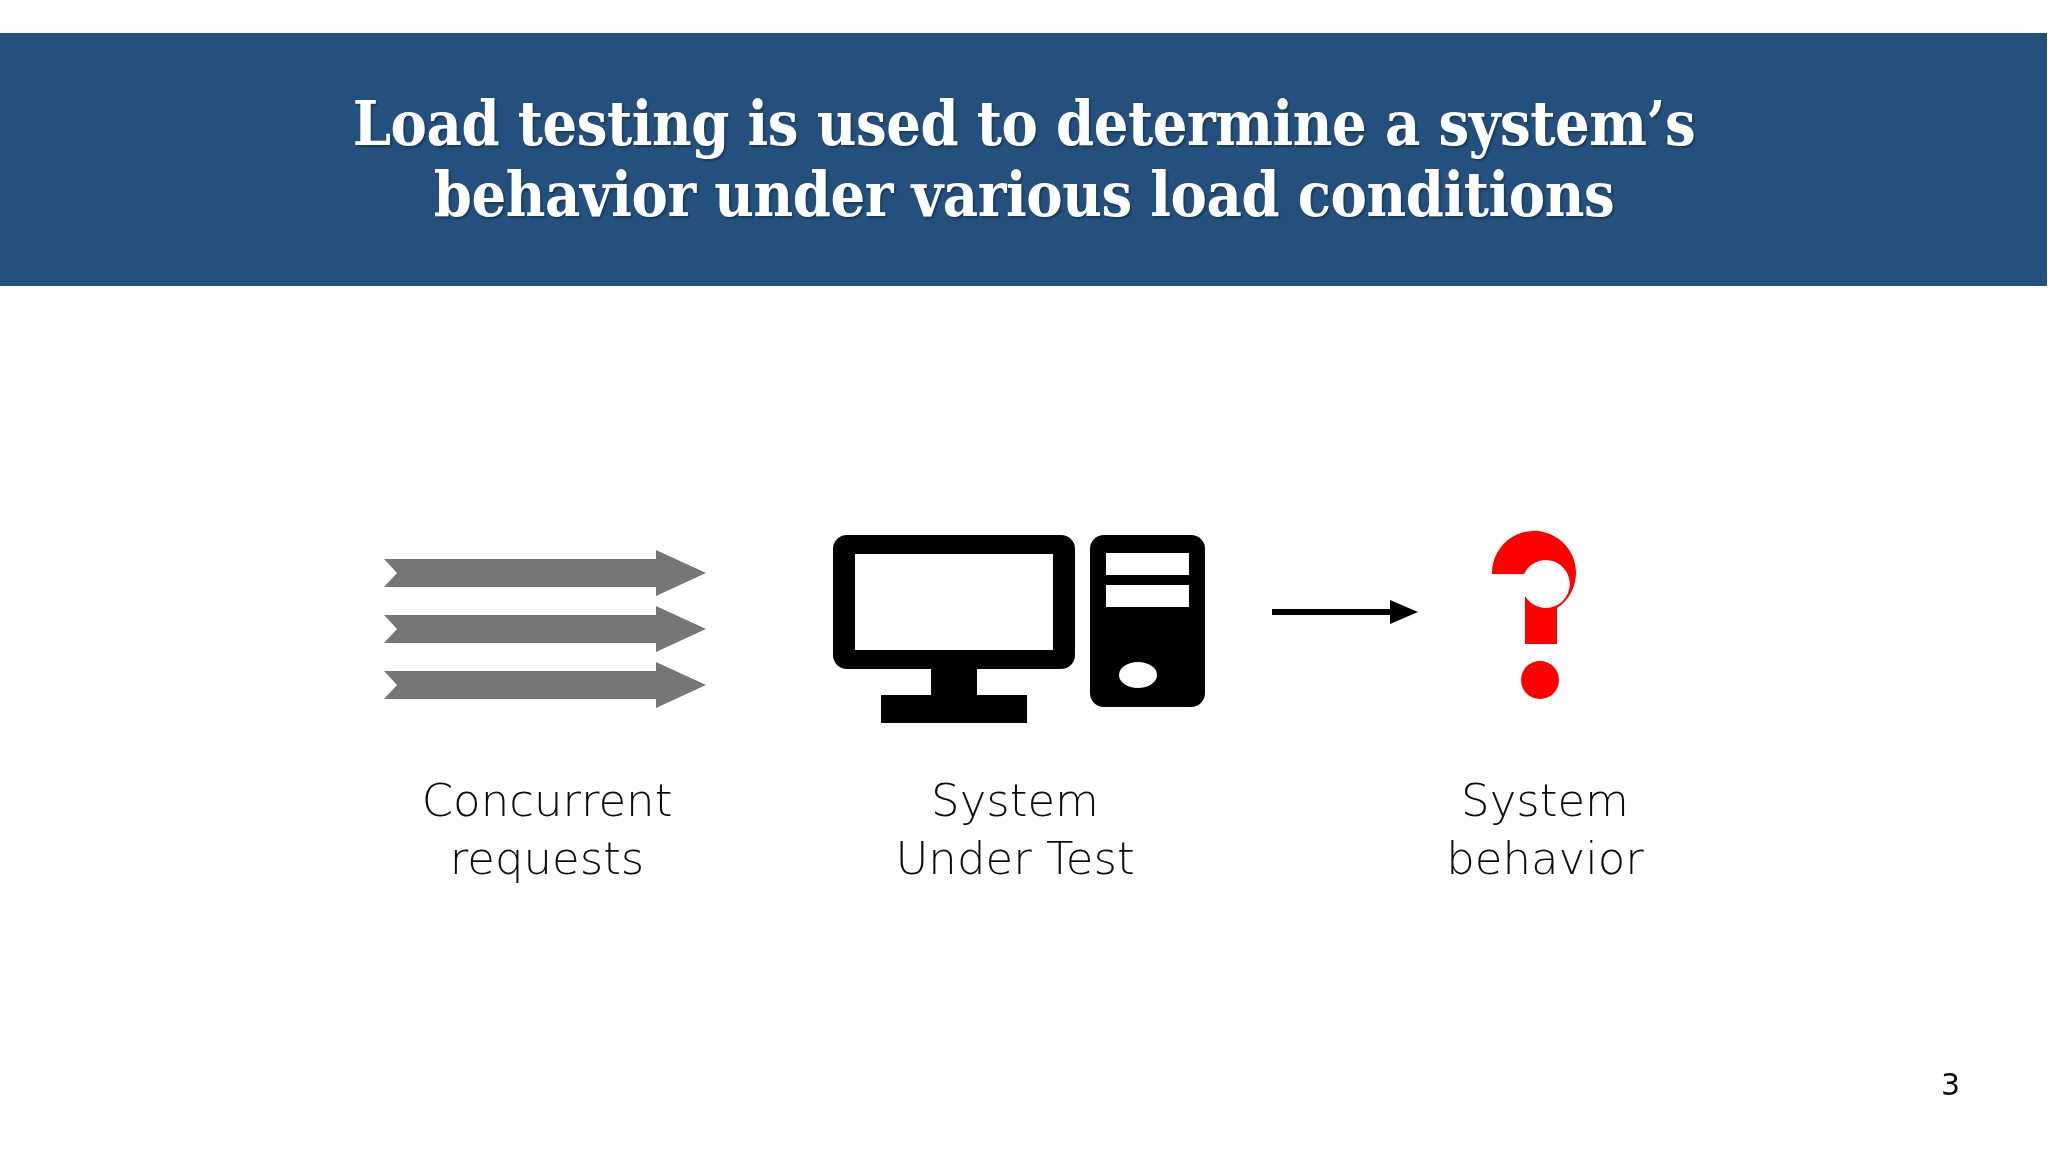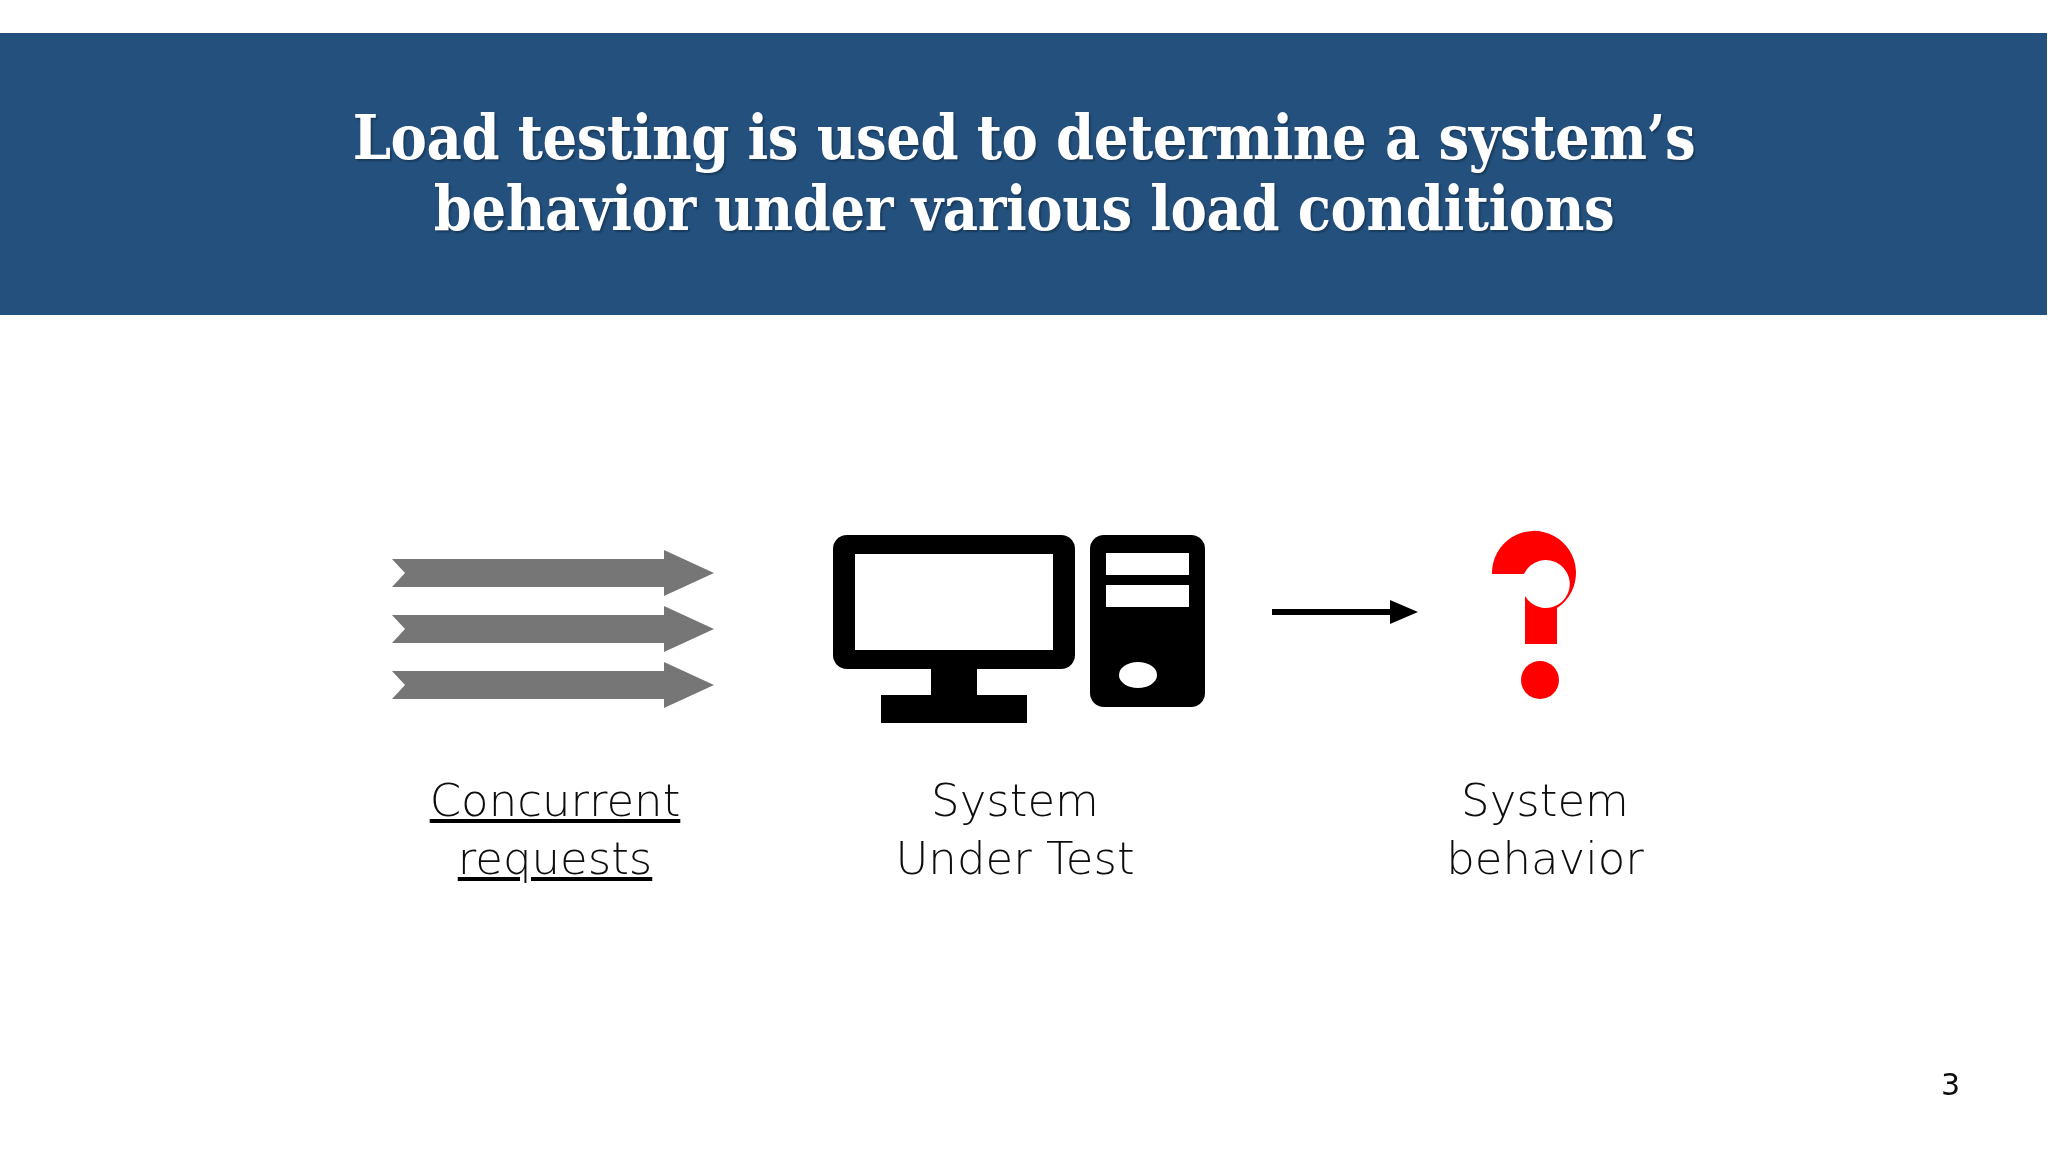--- a/index.html
+++ b/index.html
@@ -20,21 +20,21 @@
     inset: 0;
     background: #ffffff;
   }
 
   
   .title-band {
     position: absolute;
     left: 0;
     top: 33px;
     width: 2047px;
-    height: 282px;
+    height: 253px;
     background: #23507D;
     display: flex;
     align-items: center;
     justify-content: center;
   }
   .title-text {
     width: 1860px;
     text-align: center;
     color: #ffffff;
     font-family: "DejaVu Serif", "Liberation Serif", serif;
@@ -55,21 +55,21 @@
     top: 0;
     width: 2048px;
     height: 1152px;
     pointer-events: none;
   }
 
   
   .col {
     position: absolute;
   }
-  .col-requests  { left: 340px;  top: 520px; width: 430px; text-decoration: underline; }
+  .col-requests  { left: 332px;  top: 520px; width: 430px; }
   .col-sut       { left: 800px;  top: 520px; width: 430px; }
   .col-behavior  { left: 1360px; top: 520px; width: 370px; }
 
   .icon-slot {
     position: relative;
     height: 200px;
   }
 
   .caption {
     margin-top: 52px;

